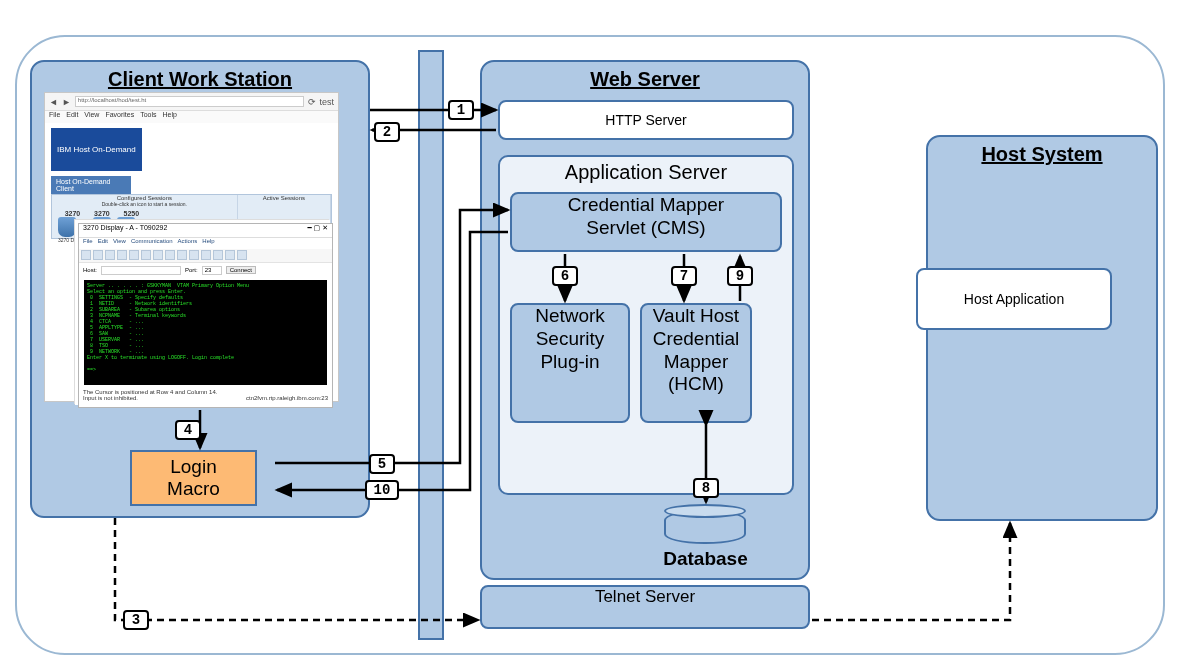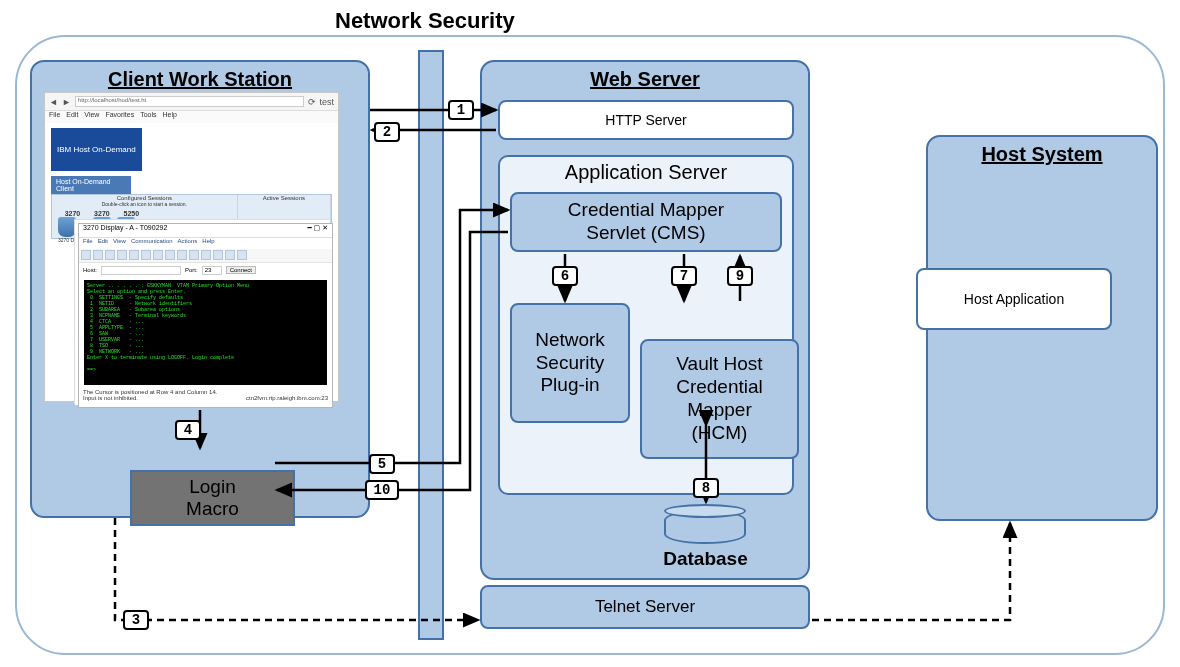--- a/index.html
+++ b/index.html
@@ -55,21 +55,21 @@
   }
   .small-box {
     position: absolute;
     border: 2px solid #4472a8;
     border-radius: 8px;
     background: #b0c9e4;
     text-align: center;
     font-size: 19px;
     display: flex;
     align-items: center;
-    justify-content: center;
+    justify-content: flex-start;
     flex-direction: column;
     line-height: 1.2;
   }
   .white-box {
     position: absolute;
     border: 2px solid #4472a8;
     border-radius: 8px;
     background: #fff;
     text-align: center;
     font-size: 14px;
@@ -188,27 +188,26 @@
     padding: 3px; overflow: hidden;
     white-space: pre;
   }
   .term-status {
     height: 18px; font-size: 6px; color: #333; padding: 1px 4px;
   }
   
   .login-macro {
     position: absolute;
     left: 130px; top: 450px;
-    width: 165px; height: 56px;
-    background: #737373; border: 2px solid #4472a8;
+    width: 127px; height: 56px;
+    background: #fdba74; border: 2px solid #4472a8;
     text-align: center; font-size: 19px;
     display: flex; flex-direction: column;
     align-items: center; justify-content: center;
     line-height: 1.15;
-    margin-top: 20px;
   }
   
   .db {
     position: absolute;
     left: 664px; top: 504px;
     width: 82px; height: 46px;
   }
   .db .cyl {
     width: 82px; height: 34px;
     background: #b0c9e4;
@@ -226,21 +225,20 @@
   .db-label {
     position: absolute; left: 648px; top: 548px;
     width: 115px; text-align: center;
     font-size: 19px; font-weight: 700;
   }
 </style>
 </head>
 <body>
 
 <div id="canvas">
-  <div class="title-main">Network Security</div>
   <div class="container-outer"></div>
 
   <div class="ns-bar"></div>
 
   <div class="box" style="left:30px; top:60px; width:340px; height:458px;">
     <div class="hdr">Client Work Station</div>
   </div>
 
   <div class="client-shot">
     <div class="browserbar">
@@ -364,21 +362,21 @@
   </div>
   <div class="box-inner" style="left:498px; top:155px; width:296px; height:340px;">
     <div class="hdr-plain">Application Server</div>
   </div>
   <div class="small-box" style="left:510px; top:192px; width:272px; height:60px;">
     <span>Credential Mapper<br>Servlet (CMS)</span>
   </div>
   <div class="small-box" style="left:510px; top:303px; width:120px; height:120px;">
     <span>Network<br>Security<br>Plug-in</span>
   </div>
-  <div class="small-box" style="left:640px; top:303px; width:159px; height:120px;margin-top:36px;">
+  <div class="small-box" style="left:640px; top:303px; width:112px; height:120px;">
     <span>Vault Host<br>Credential<br>Mapper<br>(HCM)</span>
   </div>
   <div class="db">
     <div class="cyl"></div>
     <div class="top"></div>
   </div>
   <div class="db-label">Database</div>
 
   <div class="box" style="left:898px; top:135px; width:232px; height:386px;margin-left:28px;">
     <div class="hdr">Host System</div>

